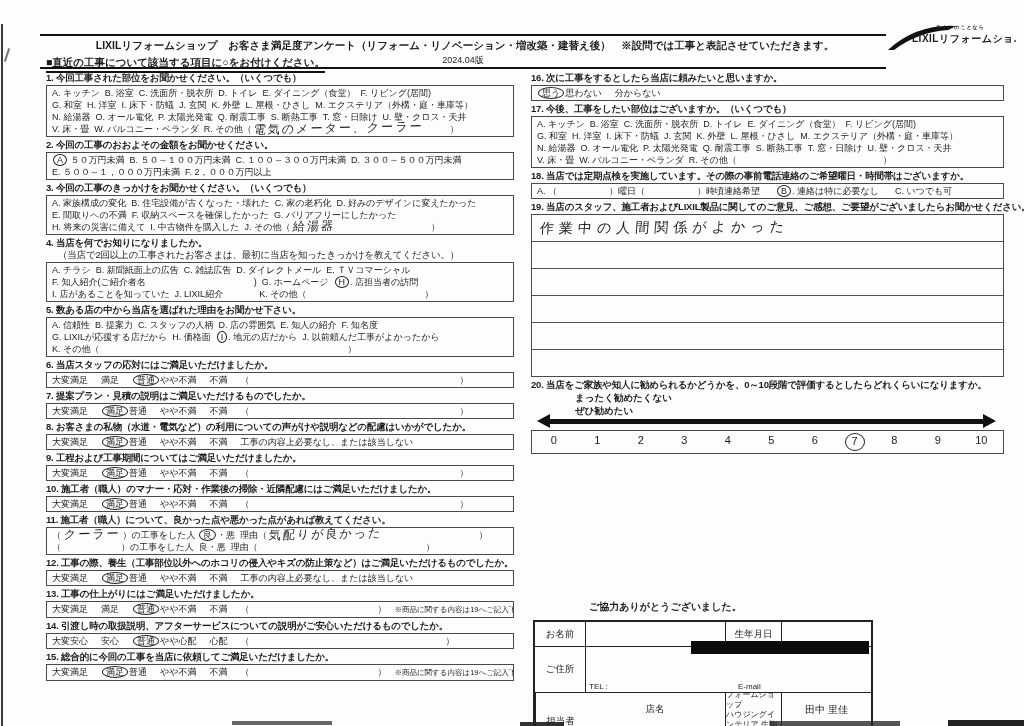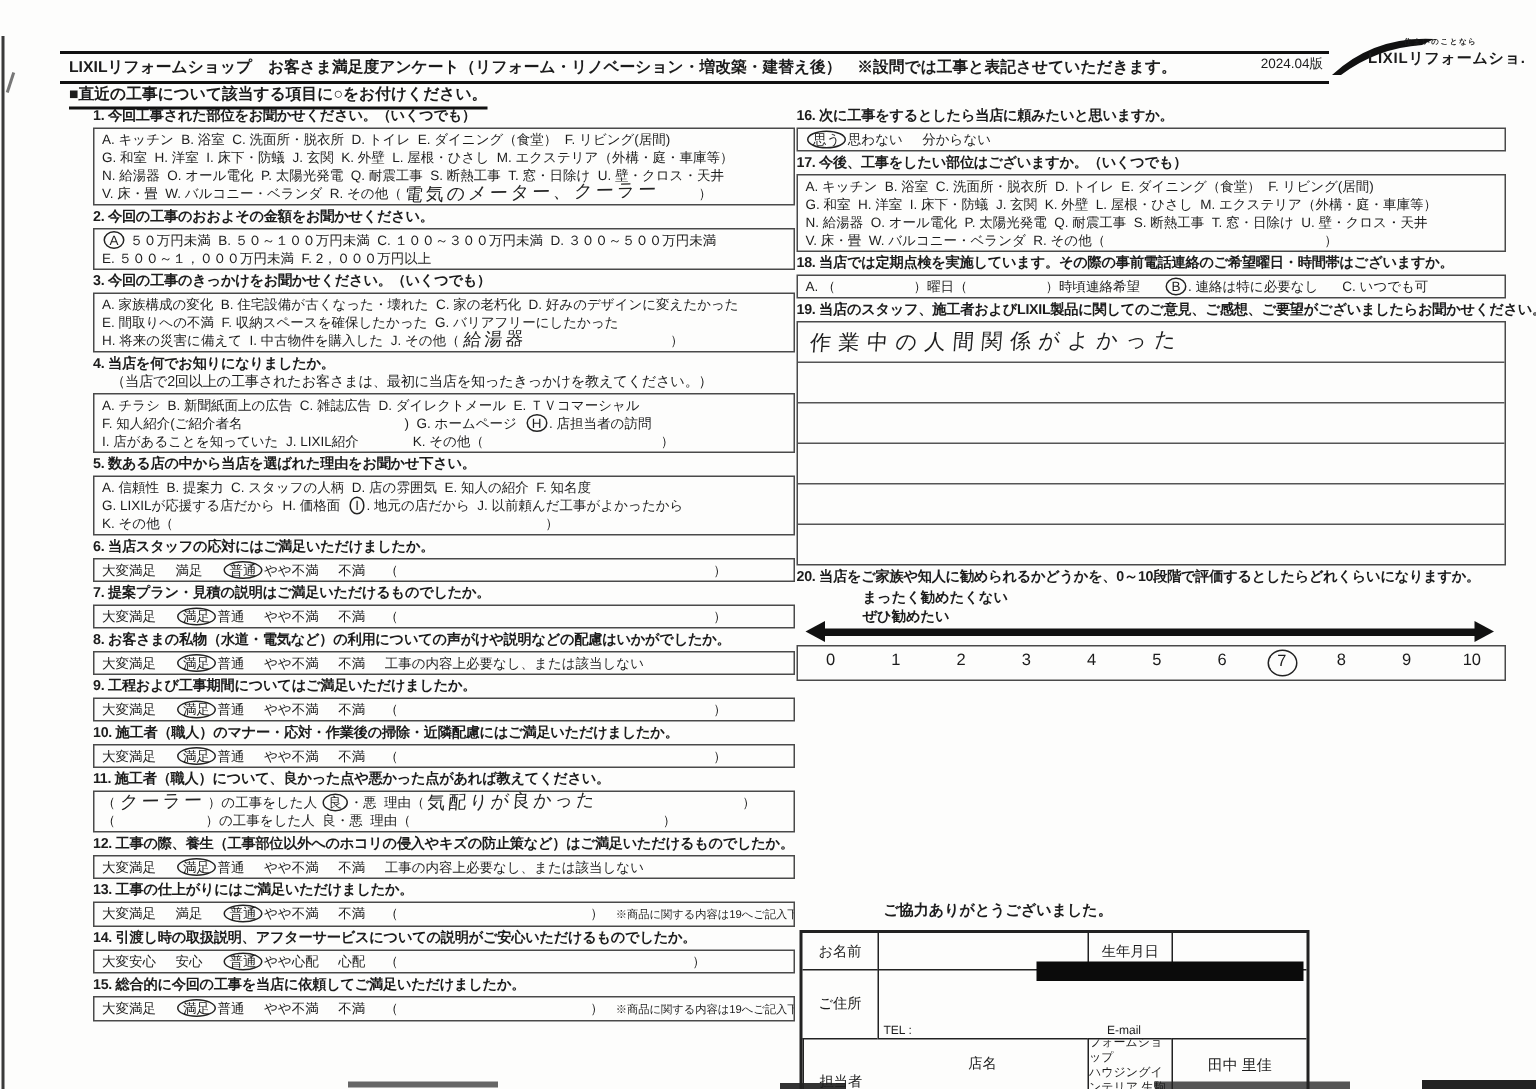--- a/index.html
+++ b/index.html
@@ -4,30 +4,30 @@
 <style>
   html,body{margin:0;padding:0;background:#e8e8e8;}
   .page{position:relative;width:1024px;height:726px;background:#fdfdfc;overflow:hidden;
         font-family:"Liberation Sans",sans-serif;color:#1c1c1c;}
   
   .edge-left{position:absolute;left:1px;top:24px;width:2px;height:702px;background:#3a3a3a;}
   .edge-tick{position:absolute;left:6px;top:48px;width:2px;height:14px;background:#777;transform:rotate(18deg);}
   .smudge{position:absolute;background:#333;}
   
   .header{position:absolute;left:40px;top:34px;width:846px;border-top:2px solid #111;
-          border-bottom:2px solid #111;display:flex;}
+          border-bottom:2px solid #111;display:flex;align-items:center;flex-direction:column;}
   .header-title{flex:1;font-weight:bold;font-size:10.5px;line-height:16px;padding:1px 2px 1px 6px;white-space:nowrap;overflow:hidden;}
   .header-version{font-size:9px;padding:0 4px;white-space:nowrap;}
   .logo{position:absolute;left:886px;top:20px;width:132px;height:36px;}
   .logo-tag{position:absolute;left:50px;top:4px;font-size:5px;letter-spacing:1px;font-weight:bold;}
   .logo-txt{position:absolute;left:26px;top:12px;font-size:10px;font-weight:bold;letter-spacing:0.5px;}
   .instruction{position:absolute;left:46px;top:56px;font-weight:bold;font-size:10.5px;
                border-bottom:2px solid #111;padding-bottom:1px;white-space:nowrap;}
   
-  .col-left{position:absolute;left:46px;top:72px;width:468px;margin-left:16px;}
+  .col-left{position:absolute;left:46px;top:72px;width:468px;}
   .col-right{position:absolute;left:531px;top:72px;width:473px;}
   
   .q{margin-bottom:2px;}
   .q-title{font-weight:bold;font-size:9.5px;line-height:12px;letter-spacing:-0.2px;white-space:nowrap;}
   .q-subtitle{font-weight:normal;font-size:9.5px;line-height:12px;padding-left:12px;letter-spacing:-0.2px;white-space:nowrap;}
   .q-box{border:1px solid #4a4a4a;padding:1px 5px;margin:1px 0 2px 0;overflow:hidden;}
   .q-line{font-size:9px;line-height:12px;white-space:pre;}
   .q-line span{vertical-align:baseline;}
   .sp{margin-right:13px;}
   .w{display:inline-block;}

